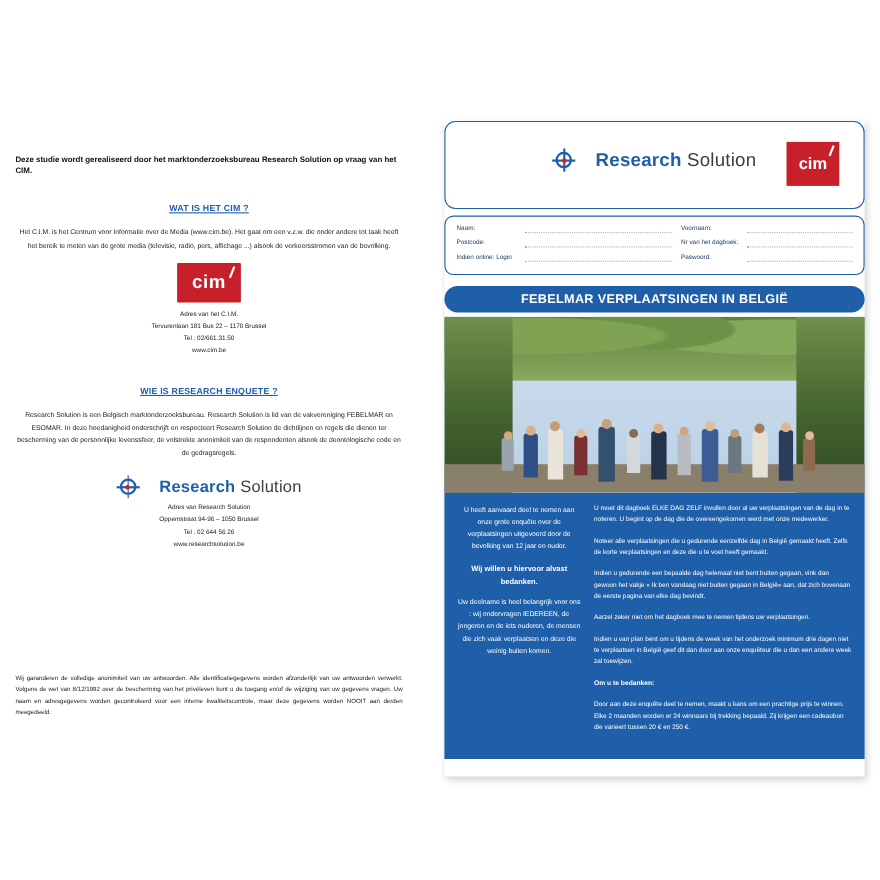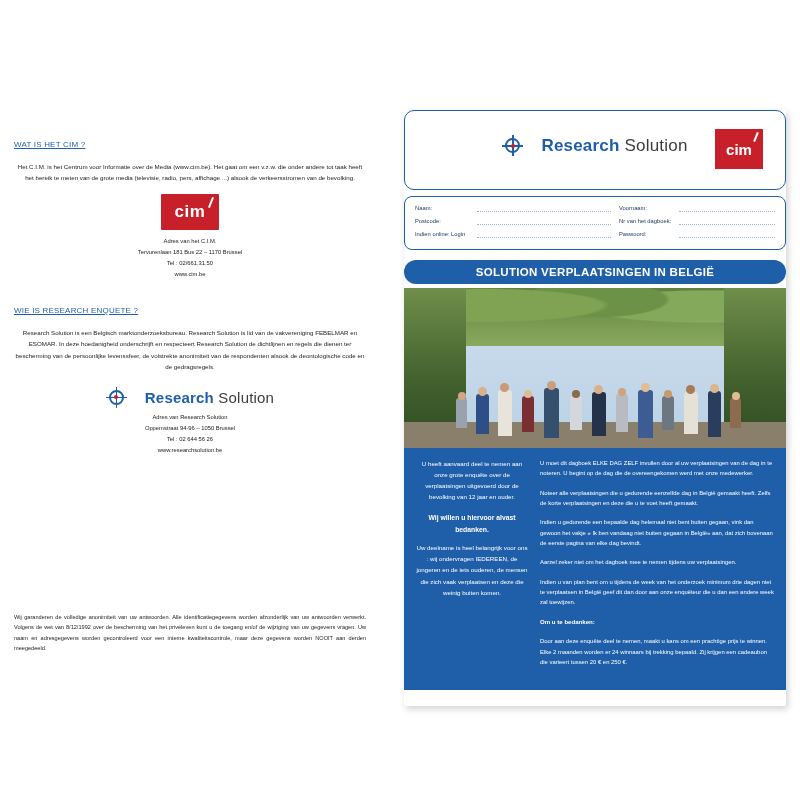--- a/index.html
+++ b/index.html
@@ -12,21 +12,21 @@
 
   
   .left{
     position:absolute;left:14px;top:140px;width:352px;
   }
   .left-head{
     font-size:7.2px;font-weight:bold;color:#111;line-height:1.35;
     margin-bottom:26px;
   }
   .sec-title{
-    font-size:8px;font-weight:normal;color:#1f5fa9;
+    text-align:center;font-size:8px;font-weight:bold;color:#1f5fa9;
     text-decoration:underline;margin-bottom:12px;letter-spacing:.2px;
   }
   .sec-body{
     text-align:center;font-size:6.2px;color:#222;line-height:1.85;
   }
   .block{margin-bottom:26px;}
 
   
   .cim-logo{
     width:58px;height:36px;background:#c8202b;margin:10px auto 6px auto;
@@ -130,20 +130,21 @@
     box-shadow:2px 3px 7px rgba(0,0,0,.18);pointer-events:none;border-radius:2px;
   }
 </style>
 </head>
 <body>
 
 <div class="page">
 
   <div class="left">
 
+    <div class="left-head">Deze studie wordt gerealiseerd door het marktonderzoeksbureau Research Solution op vraag van het CIM.</div>
 
     <div class="block">
       <div class="sec-title">WAT IS HET CIM ?</div>
       <div class="sec-body">Het C.I.M. is het Centrum voor Informatie over de Media (www.cim.be). Het gaat om een v.z.w. die onder andere tot taak heeft het bereik te meten van de grote media (televisie, radio, pers, affichage ...) alsook de verkeersstromen van de bevolking.</div>
 
       <div class="cim-logo">
         <span class="tick"></span>
         <span class="txt">cim</span>
       </div>
       <div class="addr">
@@ -216,21 +217,21 @@
         <span class="dots2"></span>
       </div>
       <div class="frow">
         <span class="fl">Indien online: Login</span>
         <span class="dots"></span>
         <span class="fl2">Paswoord:</span>
         <span class="dots2"></span>
       </div>
     </div>
 
-    <div class="banner">SOLUTION VERPLAATSINGEN IN BELGIË</div>
+    <div class="banner">FEBELMAR VERPLAATSINGEN IN BELGIË</div>
 
     <div class="photo">
       <div class="canopy"></div>
       <div class="tree l"></div>
       <div class="tree r"></div>
       <div class="ground"></div>
       <div class="crowd">
         <span class="p" style="left:72px;bottom:6px;width:13px;height:40px;background:#2e4f86"></span>
         <span class="ph" style="left:74px;bottom:44px;width:9px;height:9px;background:#d8b08c"></span>
         <span class="p" style="left:94px;bottom:4px;width:14px;height:46px;background:#e9e4da"></span>

